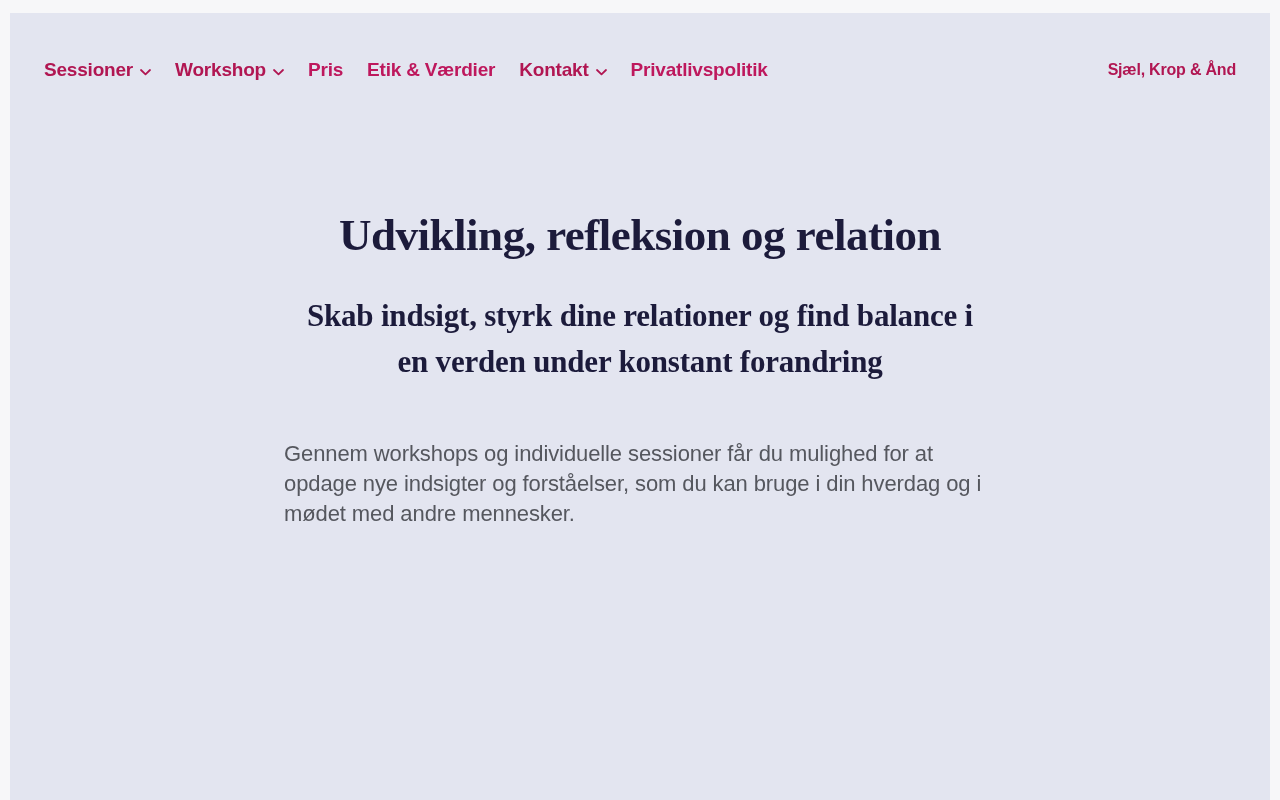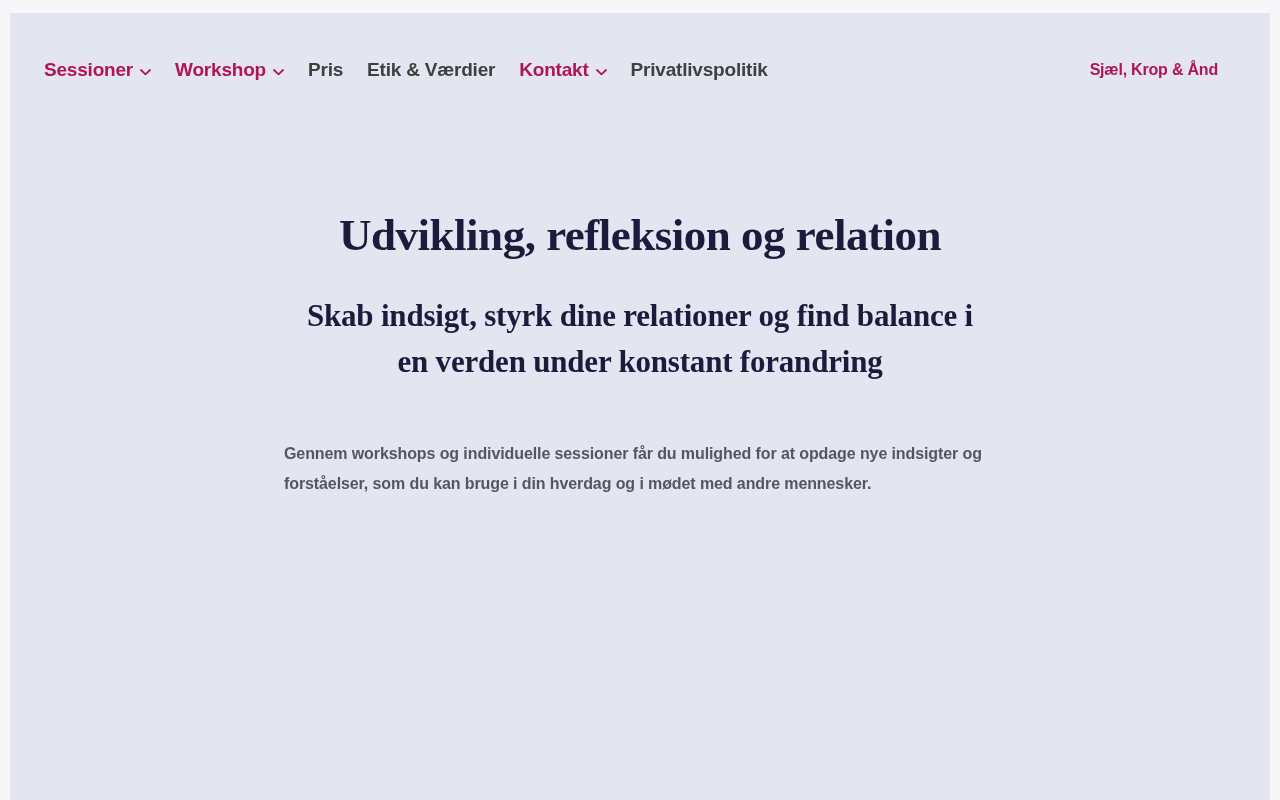--- a/index.html
+++ b/index.html
@@ -16,30 +16,30 @@
   .canvas {
     margin: 13px 10px 0 10px;
     height: 787px;
     background: #e3e5f0;
   }
   
   header {
     display: flex;
     align-items: center;
     justify-content: space-between;
-    padding: 46px 52px 0 34px;
+    padding: 46px 34px 0 34px;
   }
   nav { display: flex; align-items: center; gap: 24px; }
   .nav-link {
     display: inline-flex;
     align-items: center;
     font-size: 19px;
     font-weight: 700;
     letter-spacing: -0.2px;
-    color: #404040;
+    color: #be185d;
     text-decoration: none;
     cursor: pointer;
     white-space: nowrap;
   }
   .nav-link.accent { color: #b11652; }
   .chev {
     margin-left: 7px;
     margin-top: 4px;
     flex: 0 0 auto;
   }
@@ -74,22 +74,22 @@
     font-family: "Liberation Serif", serif;
     font-weight: 600;
     font-size: 31px;
     line-height: 46px;
     letter-spacing: -0.2px;
     color: #1c1b3b;
   }
   .copy {
     margin-top: 54px;
     text-align: left;
-    font-size: 16px;
-    font-weight: 700;
+    font-size: 22px;
+    font-weight: 400;
     letter-spacing: -0.1px;
     line-height: 30px;
     color: #55575e;
   }
   .copy p { margin: 0 0 31px 0; }
 </style>
 </head>
 <body>
 
 <div class="canvas">

